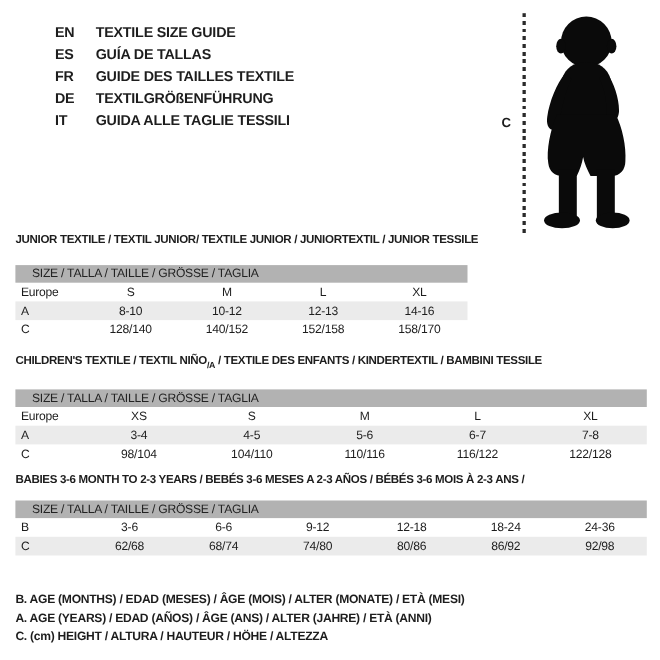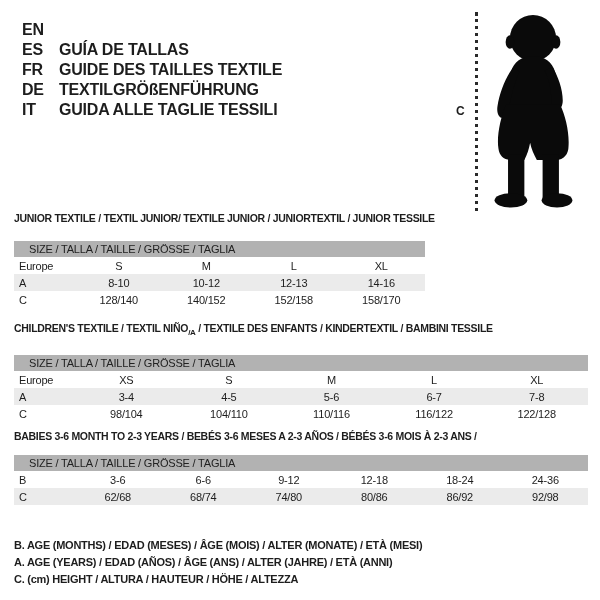--- a/index.html
+++ b/index.html
@@ -3,21 +3,21 @@
 <meta charset="utf-8">
 <style>
   html,body{margin:0;padding:0;background:#fff;}
   .page{
     position:relative;width:600px;height:600px;background:#ffffff;
     font-family:"Liberation Sans","DejaVu Sans",sans-serif;
     color:#1d1d1d;overflow:hidden;
   }
   
   .lang-block{position:absolute;left:22px;top:20px;}
-  .lang-row{display:flex;line-height:20px;font-size:16px;font-weight:bold;letter-spacing:-0.2px;}
+  .lang-row{display:flex;line-height:20px;font-size:13px;font-weight:bold;letter-spacing:-0.2px;margin-left:28px;}
   .lang-code{width:37px;flex:0 0 37px;}
   
   .figure{position:absolute;left:450px;top:8px;width:148px;height:212px;}
   .fig-label{position:absolute;left:6px;top:96px;font-size:12px;font-weight:bold;}
   .dash-line{
     position:absolute;left:25px;top:4px;width:2.5px;height:201px;
     background:repeating-linear-gradient(to bottom,#2a2a2a 0 3.5px,transparent 3.5px 7px);
   }
   .baby-svg{position:absolute;left:35px;top:2px;}
   
@@ -39,20 +39,21 @@
   .note{font-size:11px;font-weight:bold;line-height:17px;letter-spacing:-0.25px;white-space:nowrap;}
 </style>
 </head>
 <body>
 
 <div class="page">
 
   <div class="lang-block">
     <div class="lang-row">
       <span class="lang-code">EN</span>
+      <span class="lang-label">TEXTILE SIZE GUIDE</span>
     </div>
     <div class="lang-row">
       <span class="lang-code">ES</span>
       <span class="lang-label">GUÍA DE TALLAS</span>
     </div>
     <div class="lang-row">
       <span class="lang-code">FR</span>
       <span class="lang-label">GUIDE DES TAILLES TEXTILE</span>
     </div>
     <div class="lang-row">

